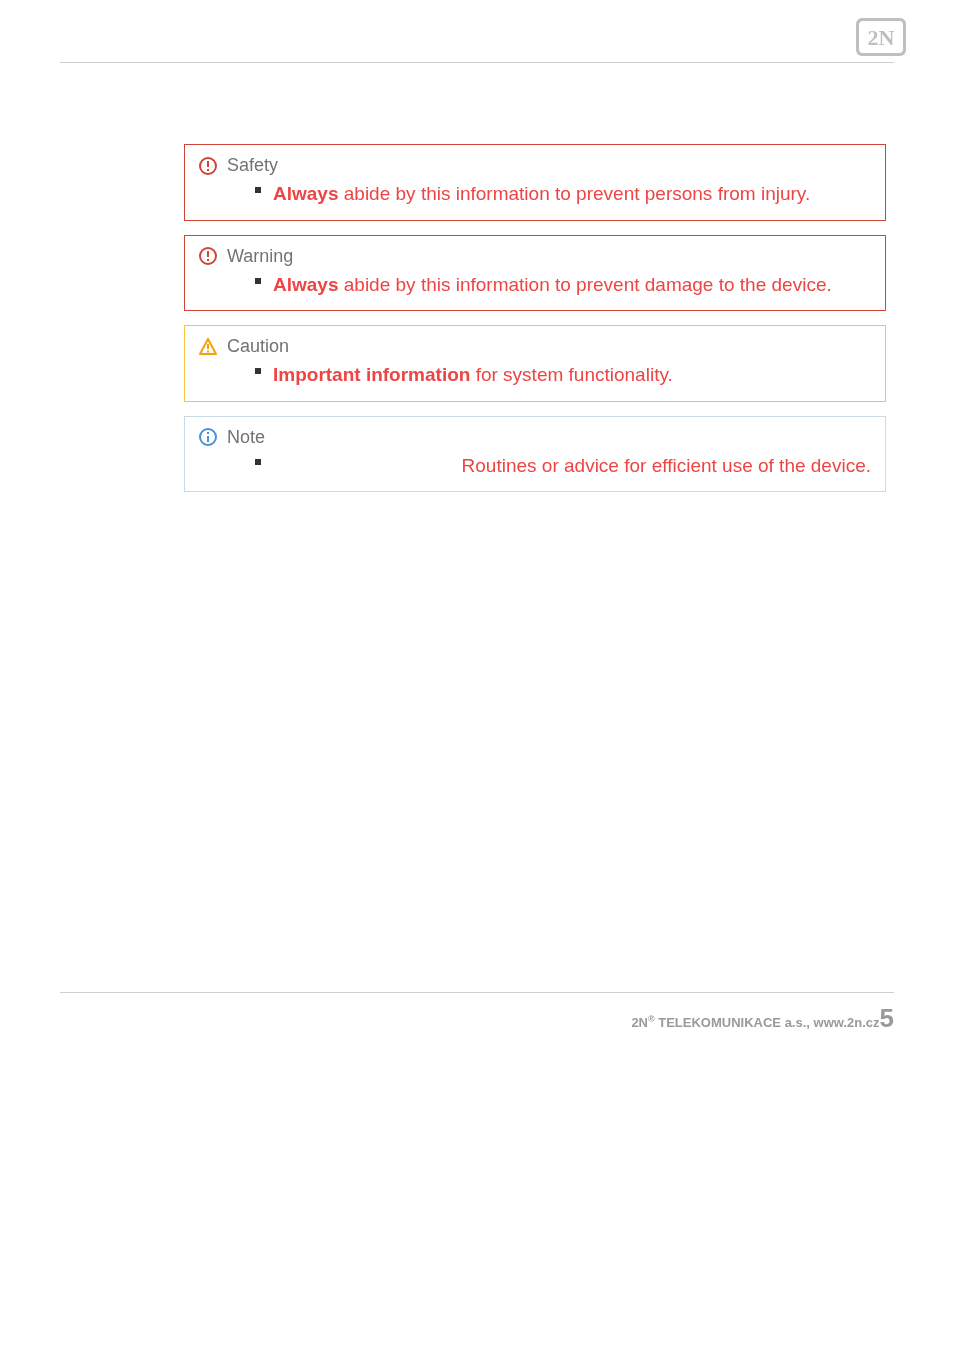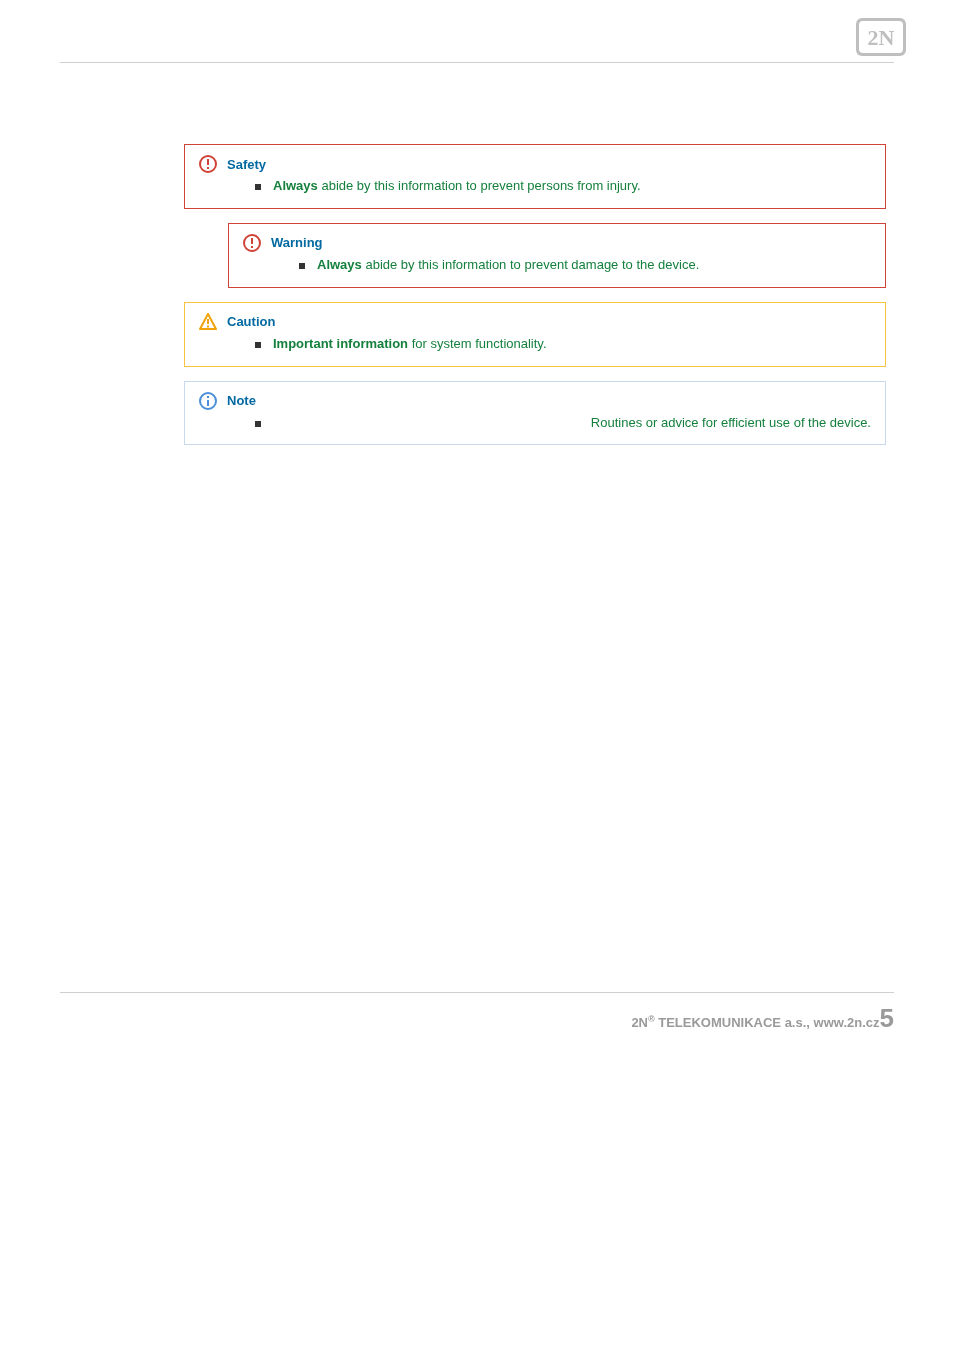--- a/index.html
+++ b/index.html
@@ -41,48 +41,48 @@
     margin-bottom: 14px;
     background: #fff;
   }
   .panel .panel-head {
     display: flex;
     align-items: center;
     gap: 10px;
     margin-bottom: 4px;
   }
   .panel .panel-title {
-    font-weight: bold;
-    font-size: 13px;
-    color: #0369a1;
+    font-weight: normal;
+    font-size: 18px;
+    color: #737373;
   }
   .panel ul {
     list-style: none;
     padding-left: 56px;
   }
   .panel li {
-    font-size: 13px;
+    font-size: 19px;
     line-height: 1.45;
-    color: #15803d;
+    color: #ef4444;
     position: relative;
     padding-left: 18px;
   }
   .panel li::before {
     content: "";
     position: absolute;
     left: 0;
     top: 7px;
     width: 6px;
     height: 6px;
     background: #333;
   }
   .panel li .bold { font-weight: bold; }
 
   .panel-danger  { border-color: #d04437; }
-  .panel-warning { border-color: #d04437; margin-left: 44px; }
+  .panel-warning { border-color: #d04437; }
   .panel-caution { border-color: #f6c342; }
   .panel-tip     { border-color: #94c1e8; }
   .panel-note    { border-color: #c7d9ea; text-align: right; }
 
   .icon {
     display: inline-flex;
     align-items: center;
     justify-content: center;
     flex: 0 0 auto;
   }

